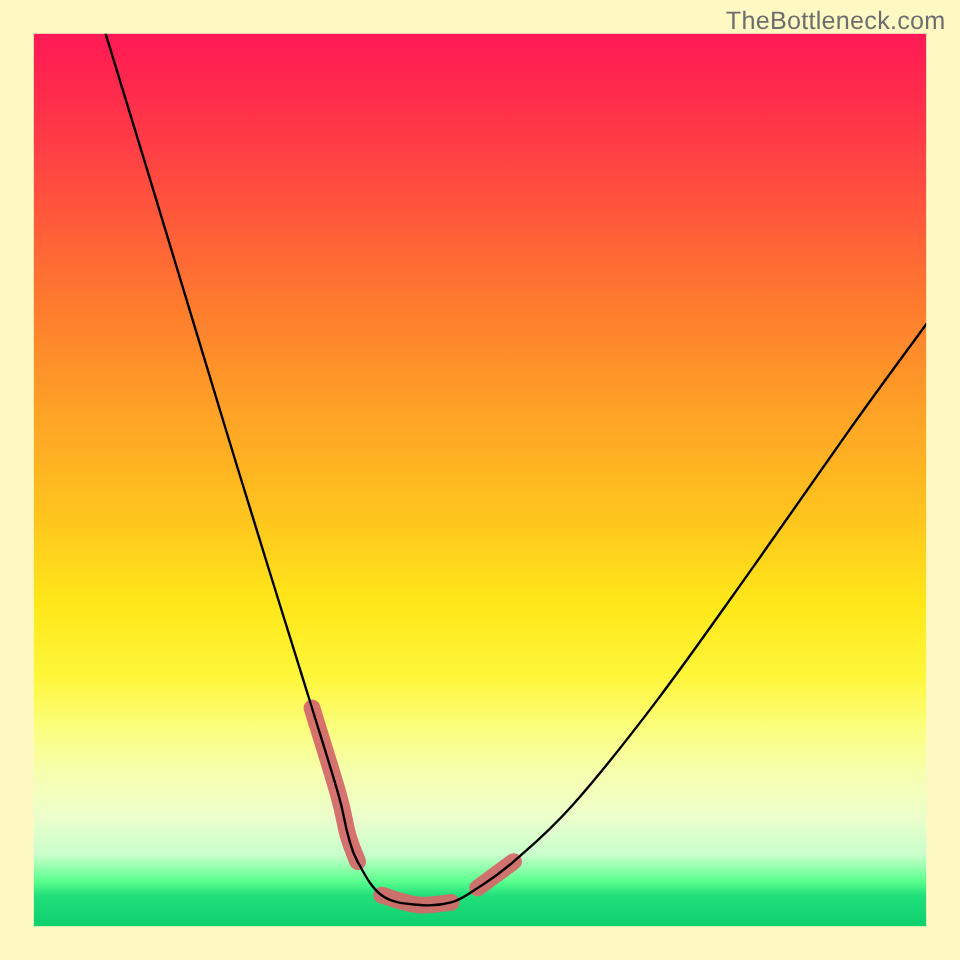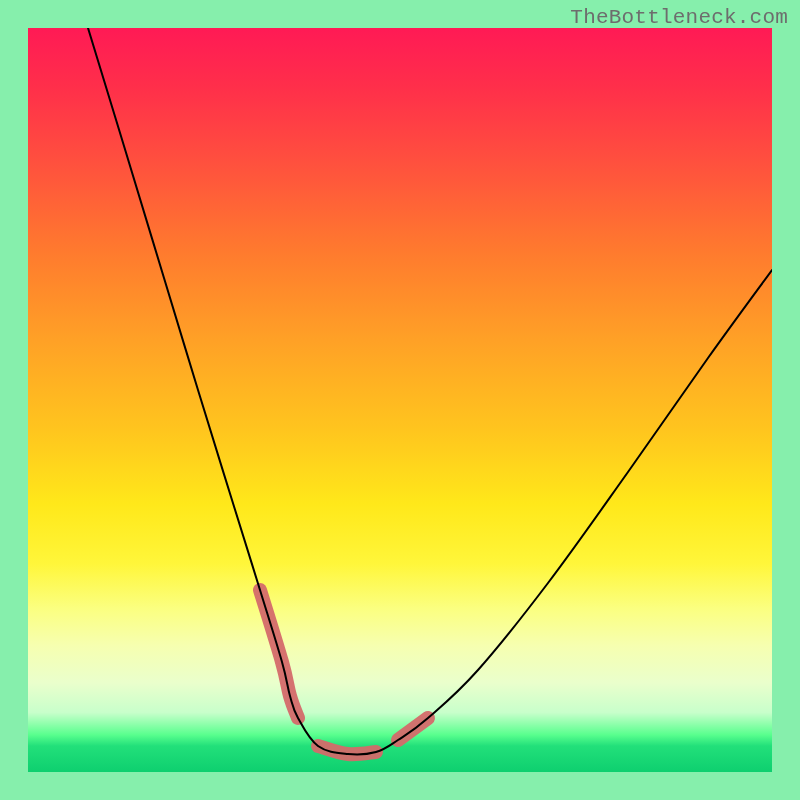--- a/index.html
+++ b/index.html
@@ -10,22 +10,21 @@
     background: #000;
     overflow: hidden;
     font-family: Arial, Helvetica, sans-serif;
   }
   .frame {
     position: absolute;
     top: 0;
     left: 0;
     width: 800px;
     height: 800px;
-    background: #86efac;
-    font-family: Liberation Mono, monospace;
+    background: #fef9c3;
   }
   .plot-area {
     position: absolute;
     top: 28px;
     left: 28px;
     width: 744px;
     height: 744px;
     overflow: hidden;
   }
   .gradient {

